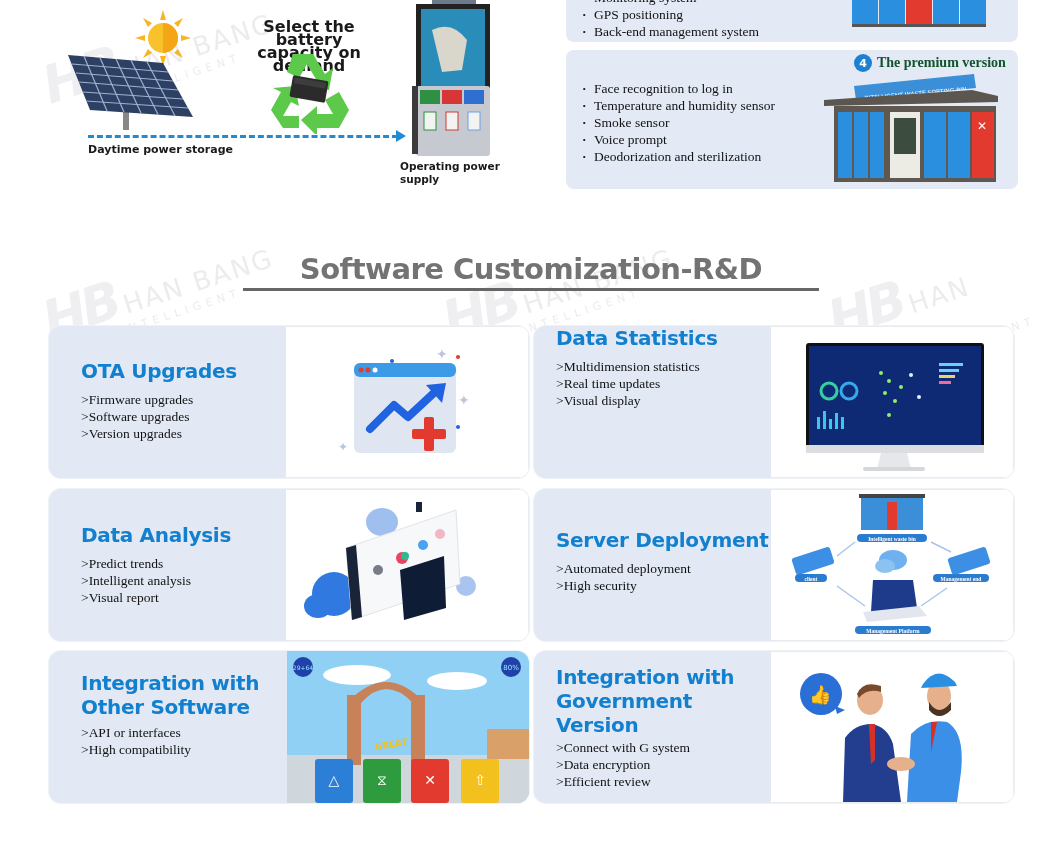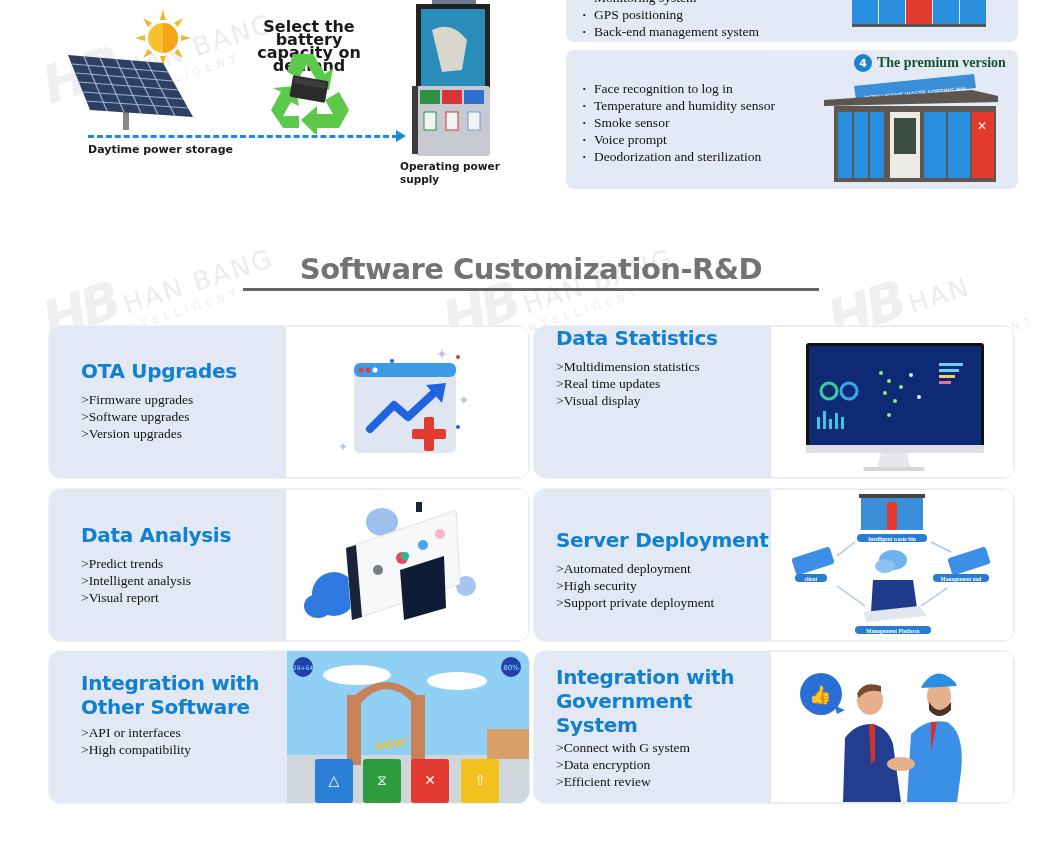--- a/index.html
+++ b/index.html
@@ -290,21 +290,20 @@
     </svg>
   </div>
 </div>
 
 <div class="card c4">
   <div class="text-pane">
     <div class="card-title" style="margin-top:39px;">Server Deployment</div>
     <ul class="card-items">
       <li>Automated deployment</li>
       <li>High security</li>
-      <li>Support private deployment</li>
     </ul>
   </div>
   <div class="img-pane">
     <svg width="242" height="152" viewBox="0 0 242 152">
       <rect x="90" y="6" width="62" height="34" fill="#3a8fd8"></rect>
       <rect x="116" y="12" width="10" height="28" fill="#e23a2e"></rect>
       <rect x="88" y="4" width="66" height="4" fill="#444"></rect>
       <rect x="86" y="44" width="70" height="8" rx="4" fill="#2a7cd0"></rect>
       <text x="121" y="50.5" font-size="5.5" fill="#fff" text-anchor="middle" font-family="Liberation Serif, serif" font-weight="bold">Intelligent waste bin</text>
       <rect x="22" y="62" width="40" height="18" rx="3" fill="#3d8fe6" transform="rotate(-18 42 71)"></rect>
@@ -365,21 +364,21 @@
       <text x="193" y="134" font-size="14" fill="#fff" text-anchor="middle">⇧</text>
     </svg>
   </div>
 </div>
 
 <div class="card c6">
   <div class="text-pane">
     <div class="card-title" style="margin-top:14px;">
       <div>Integration with</div>
       <div>Government</div>
-      <div>System</div>
+      <div>Version</div>
     </div>
     <ul class="card-items" style="margin-top:2px;">
       <li>Connect with G system</li>
       <li>Data encryption</li>
       <li>Efficient review</li>
     </ul>
   </div>
   <div class="img-pane">
     <svg width="242" height="152" viewBox="0 0 242 152">
       <circle cx="50" cy="42" r="21" fill="#2a6fd6"></circle>

